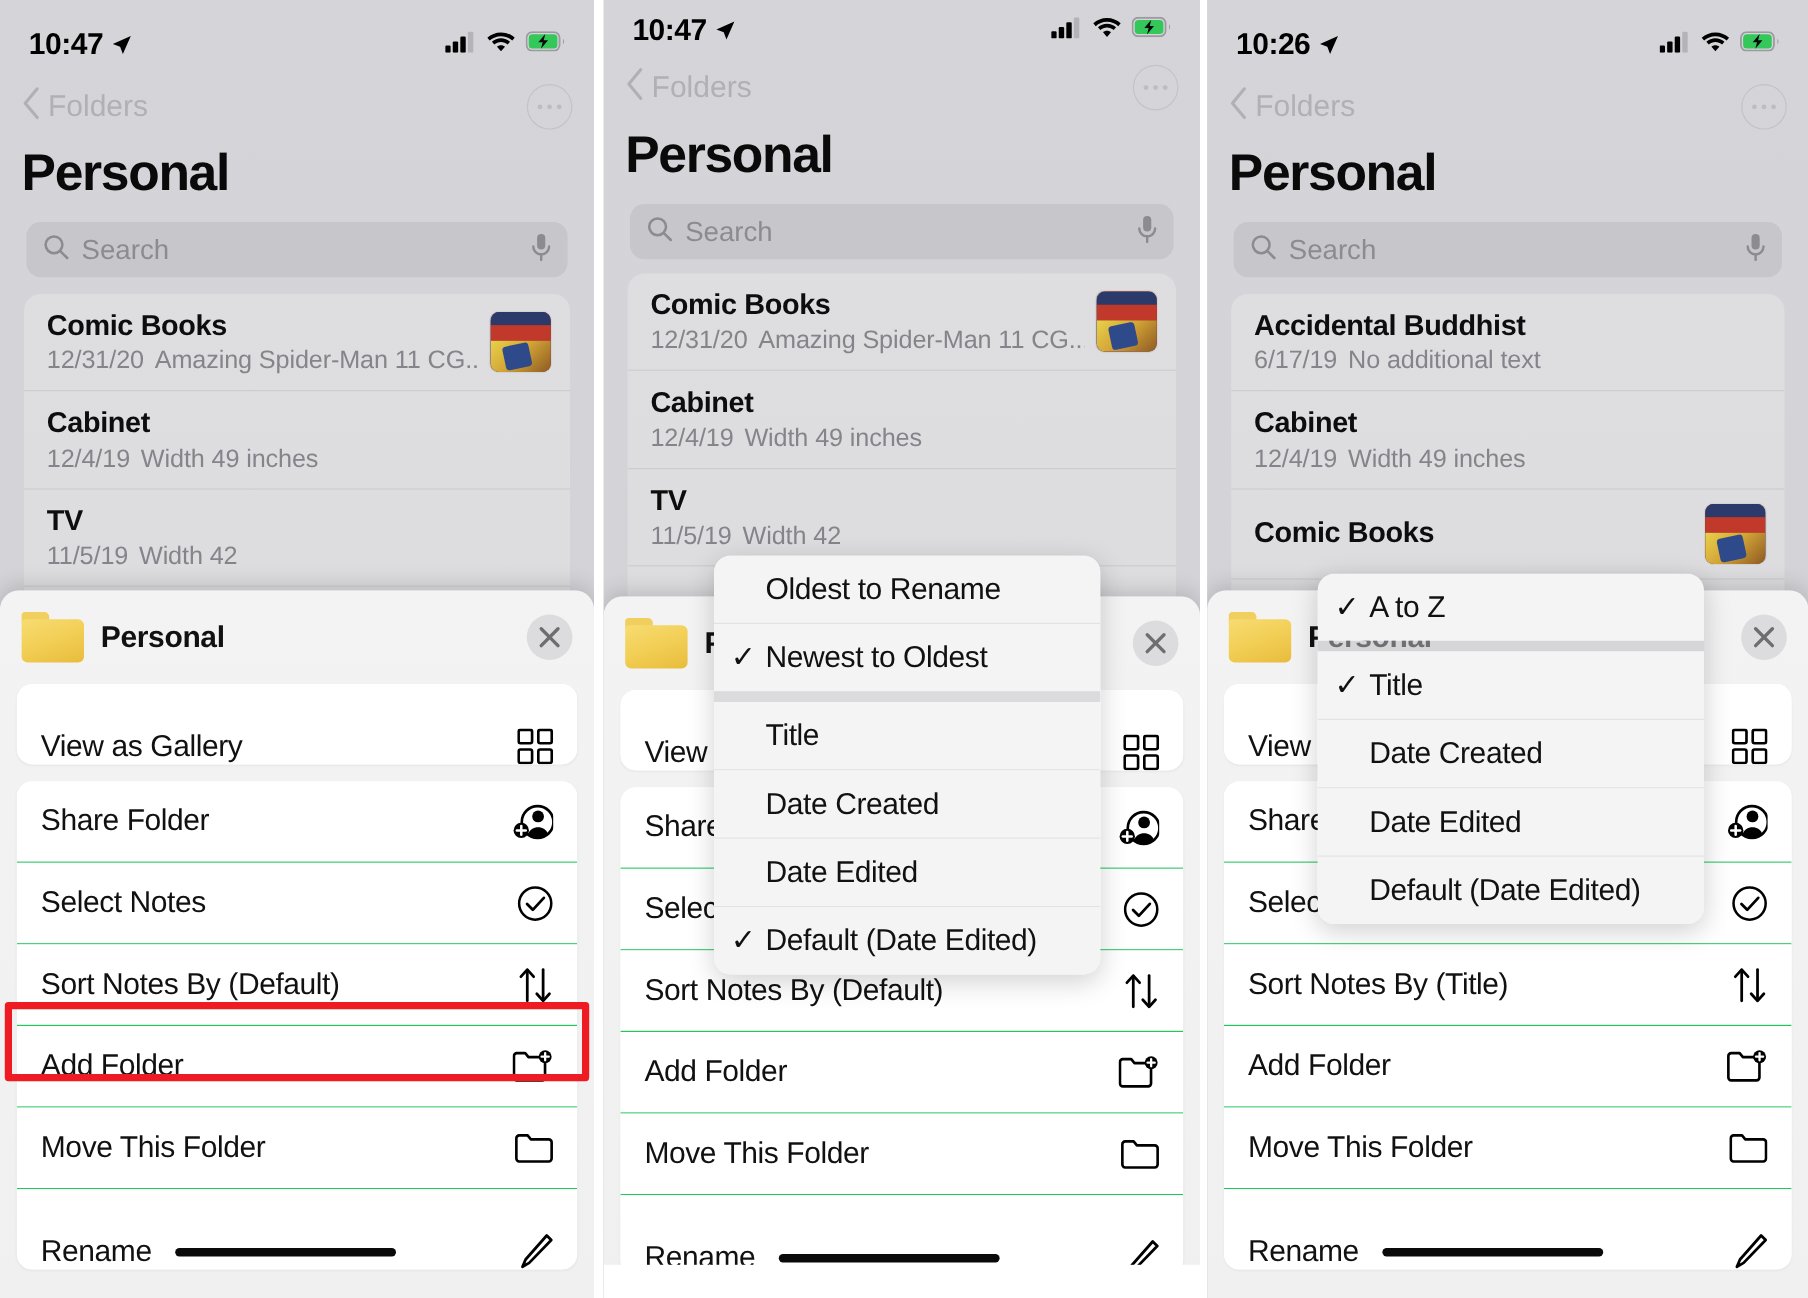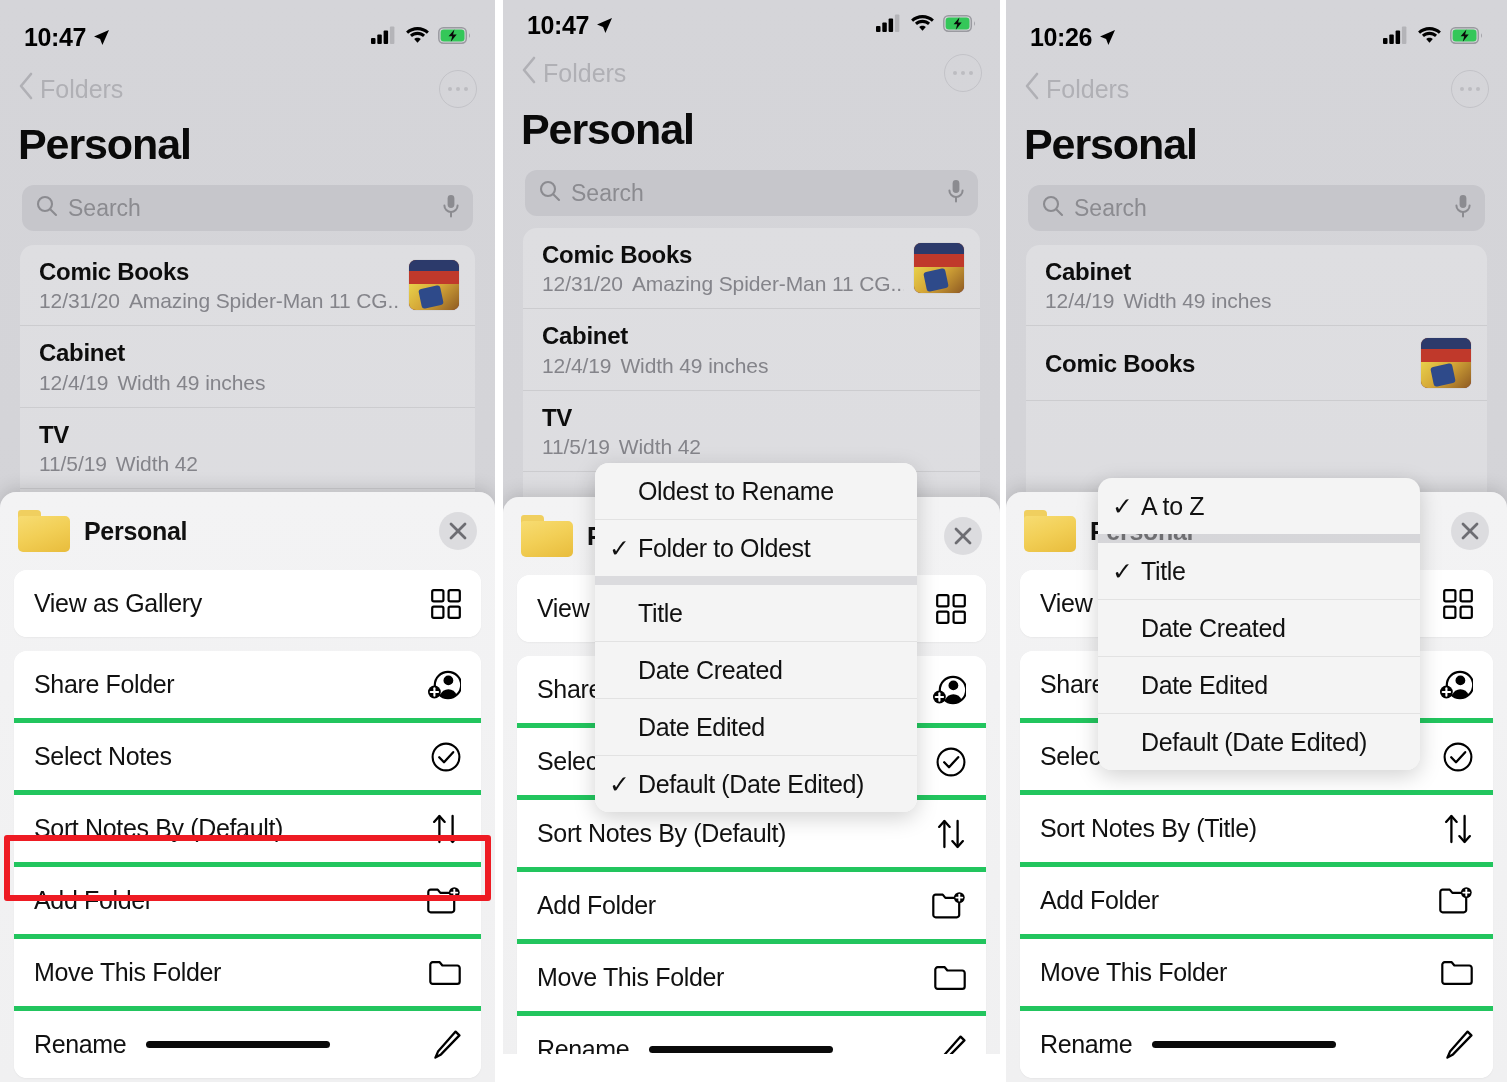--- a/index.html
+++ b/index.html
@@ -67,22 +67,22 @@
   .folder-ico .bd{position:absolute;left:0;top:6px;width:52px;height:36px;border-radius:3px 5px 5px 5px;
     background:linear-gradient(160deg,#f7dc72 0%,#f2cf56 48%,#e8bc3c 100%);}
   .sheet-title{font-size:25px;font-weight:700;color:#111;margin-left:14px;letter-spacing:-0.3px;}
   .close-btn{position:absolute;right:18px;top:50%;transform:translateY(-50%);
     width:38px;height:38px;border-radius:50%;background:#dcdcdf;
     display:flex;align-items:center;justify-content:center;}
 
   .group{margin:0 14px 14px 14px;border-radius:13px;background:#fff;overflow:hidden;
     box-shadow:0 1px 2px rgba(0,0,0,.045);}
   .menu-row{display:flex;align-items:center;justify-content:space-between;
-    padding:0 20px;height:67px;border-bottom:5px solid #22c55e;background:#fff;position:relative;}
-  .menu-row:last-child{border-bottom:none;}
+    padding:0 20px;height:67px;border-bottom:1px solid #22c55e;background:#fff;position:relative;}
+  .menu-row:last-child{border-bottom:none;align-items:flex-end;}
   .menu-label{font-size:25px;color:#111;letter-spacing:-0.35px;white-space:nowrap;}
   .menu-ico{flex:0 0 auto;margin-left:14px;display:flex;align-items:center;}
   .redact{display:inline-block;height:7px;border-radius:4px;background:#0a0a0a;
     vertical-align:middle;margin-left:20px;width:184px;}
 
   .highlight-box{position:absolute;border:6px solid #ee1b23;border-radius:3px;
     box-sizing:border-box;pointer-events:none;z-index:40;}
 
   
   .popover{position:absolute;z-index:50;border-radius:14px;overflow:hidden;
@@ -477,21 +477,21 @@
           </div>
         </div>
         <div class="popover" style="left: 92px; width: 322px; top: 463px;">
           <div class="pop-group">
             <div class="pop-row">
               <span class="pop-check"></span>
               <span class="pop-label">Oldest to Rename</span>
             </div>
             <div class="pop-row">
               <span class="pop-check">✓</span>
-              <span class="pop-label">Folder to Oldest</span>
+              <span class="pop-label">Newest to Oldest</span>
             </div>
           </div>
           <div class="pop-gap"></div>
           <div class="pop-group">
             <div class="pop-row">
               <span class="pop-check"></span>
               <span class="pop-label">Title</span>
             </div>
             <div class="pop-row">
               <span class="pop-check"></span>
@@ -561,20 +561,26 @@
           <span class="sph" title="Search">Search</span>
           <span><svg xmlns="http://www.w3.org/2000/svg" width="16" height="24" viewBox="0 0 16 24">
               <rect x="4.6" y="1" width="6.8" height="13" rx="3.4" fill="#8b8b90"></rect>
               <path d="M1.4 11.4a6.6 6.6 0 0 0 13.2 0" fill="none" stroke="#8b8b90" stroke-width="2" stroke-linecap="round"></path>
               <line x1="8" y1="18" x2="8" y2="22.6" stroke="#8b8b90" stroke-width="2" stroke-linecap="round"></line>
             </svg></span>
         </div>
         <div class="noteslist" style="top: 245px; bottom: 0px;">
           <div class="note-row">
             <div class="note-text">
+              <div class="note-title">Accidental Buddhist</div>
+              <div class="note-sub"><span class="d">6/17/19</span><span>No additional text</span></div>
+            </div>
+          </div>
+          <div class="note-row">
+            <div class="note-text">
               <div class="note-title">Cabinet</div>
               <div class="note-sub"><span class="d">12/4/19</span><span>Width 49 inches</span></div>
             </div>
           </div>
           <div class="note-row">
             <div class="note-text">
               <div class="note-title">Comic Books</div>
             </div>
             <div class="note-thumb">
               <div class="thumb-top"></div>

